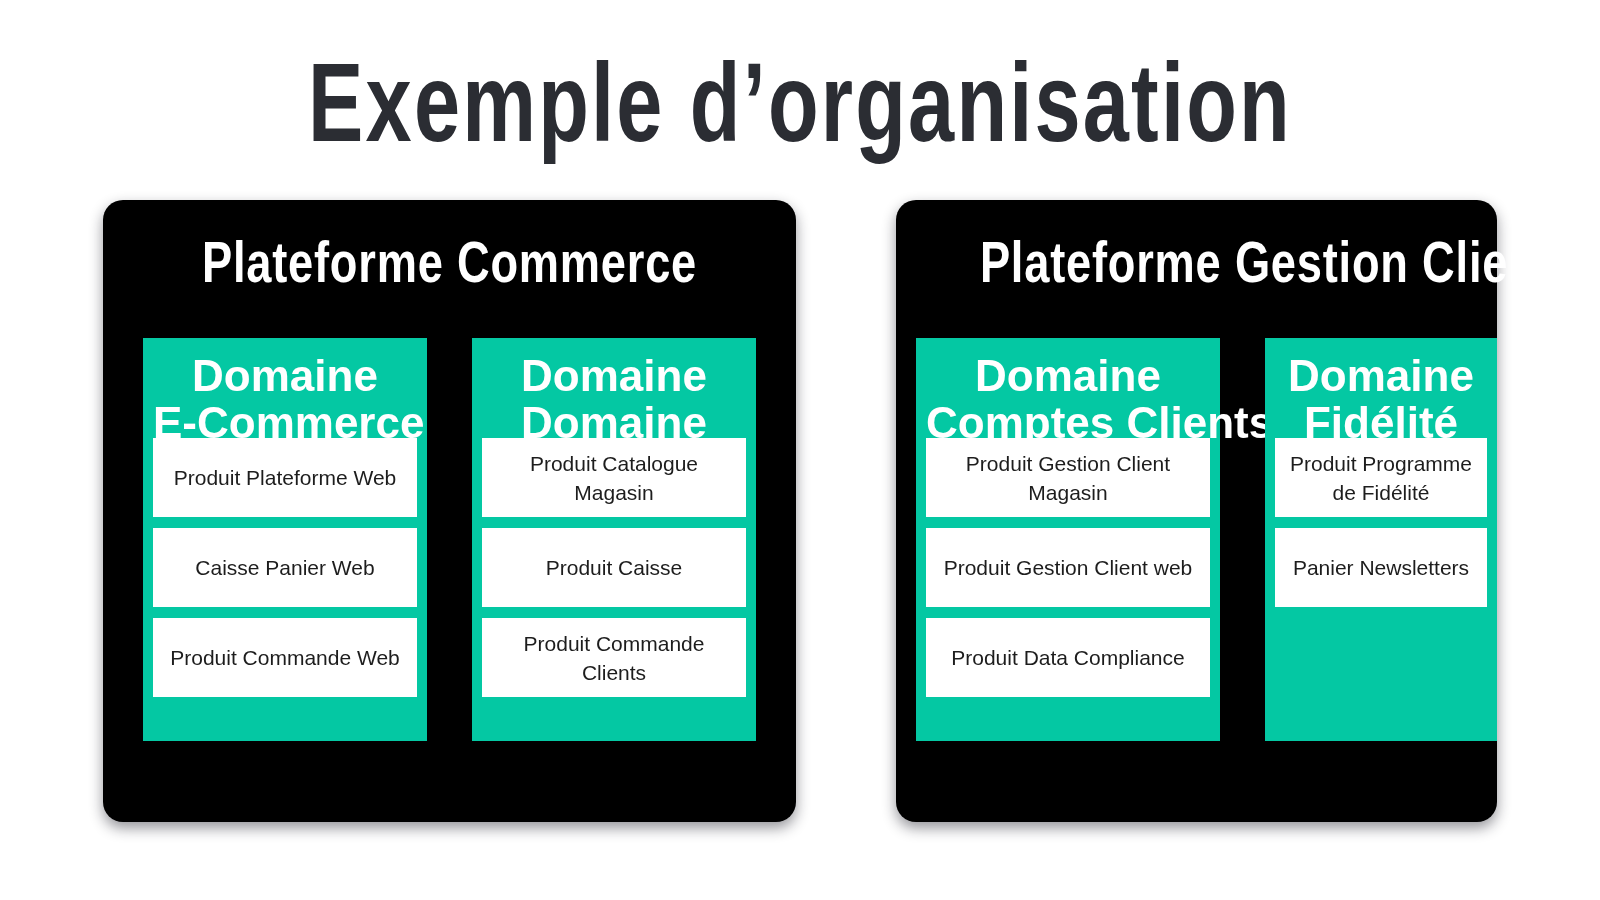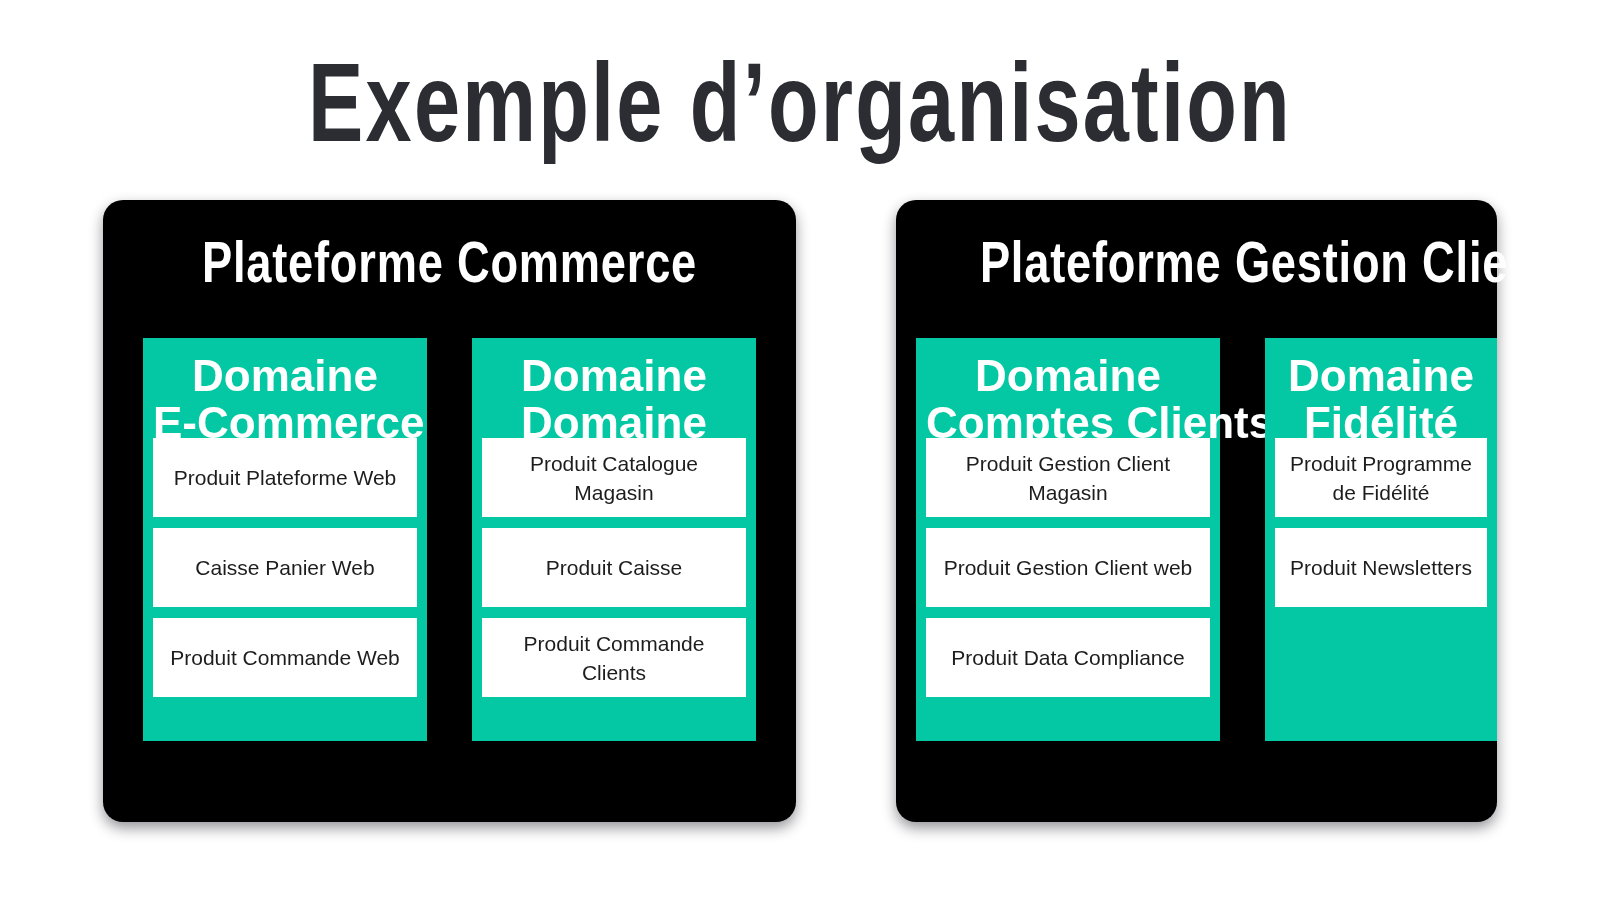--- a/index.html
+++ b/index.html
@@ -142,20 +142,20 @@
         </div>
       </div>
 
       <div class="domain-box">
         <div class="domain-title">
           <div>Domaine</div>
           <div>Fidélité</div>
         </div>
         <div class="products-col">
           <div class="product-box">Produit Programme de Fidélité</div>
-          <div class="product-box">Produit Newsletters</div>
+          <div class="product-box">Panier Newsletters</div>
         </div>
       </div>
 
     </div>
   </div>
 
 </div>
 
 </body></html>

